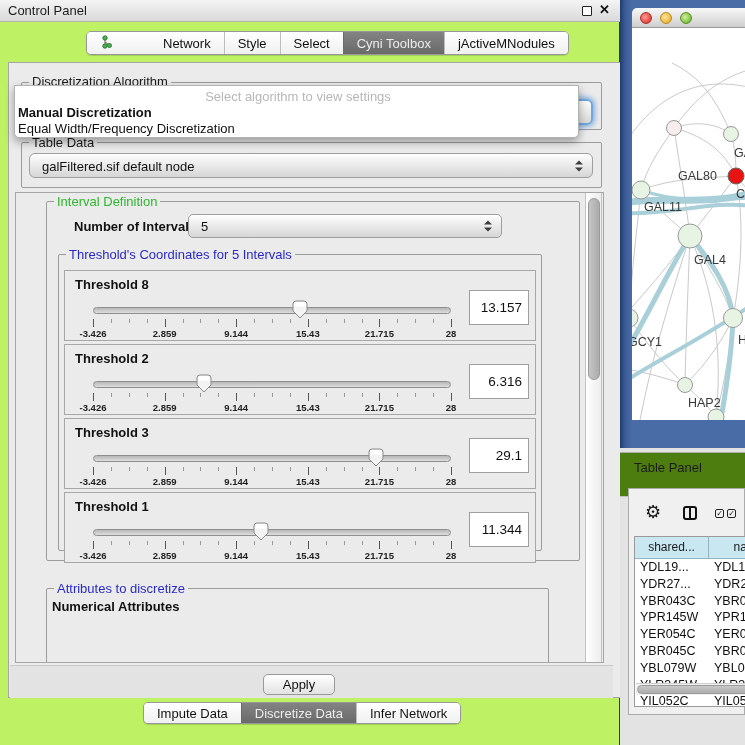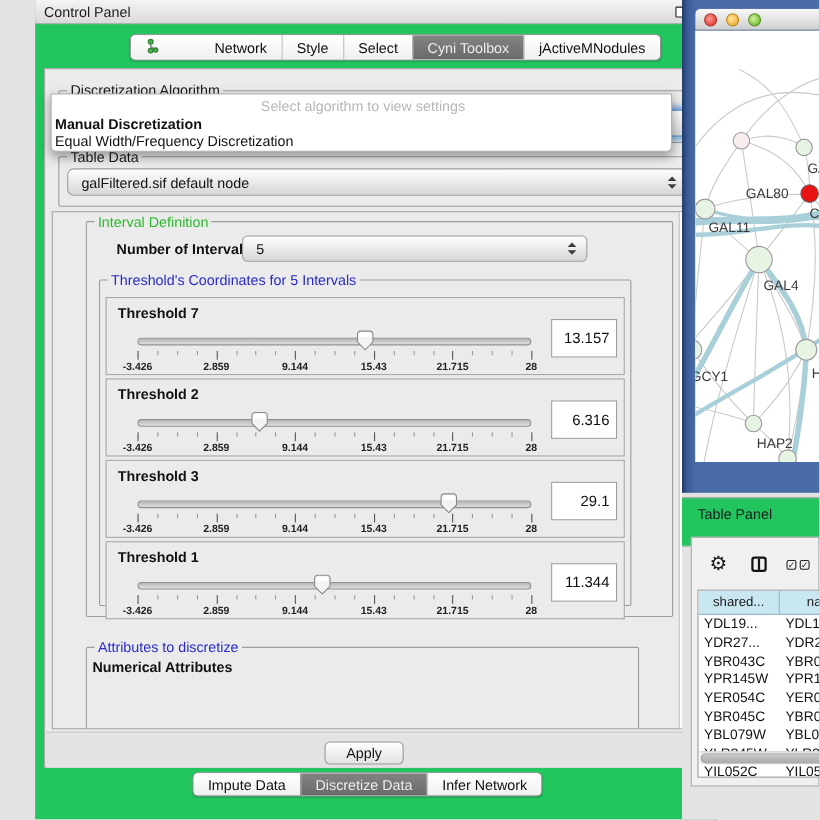--- a/index.html
+++ b/index.html
@@ -1,21 +1,21 @@
 <!DOCTYPE html>
 <html><head>
 <meta charset="utf-8">
 <style>
   * { margin:0; padding:0; box-sizing:border-box; }
   html,body { width:745px; height:745px; overflow:hidden; }
   body { font-family:"Liberation Sans", sans-serif; background:#e3e3e3; position:relative; color:#111; }
   .abs { position:absolute; }
 
   
-  #left-panel { left:0; top:0; width:620px; height:745px; background:#22c55e; border-right:1px solid #14532d;margin-left:32px; }
+  #left-panel { left:0; top:0; width:620px; height:745px; background:#bef264; border-right:1px solid #14532d; }
   #titlebar { left:0; top:0; width:620px; height:22px;
     background:linear-gradient(#f4f4f4,#dadada); border-bottom:1px solid #b3b3b3; }
   #titlebar .title { position:absolute; left:8px; top:3px; font-size:13px; color:#1c1c1c; }
   .float-btn { position:absolute; left:582px; top:6px; width:10px; height:10px;
     border:1.6px solid #222; background:#fff; border-radius:1px; }
   .close-btn { position:absolute; left:599px; top:2px; font-size:13px; font-weight:bold; color:#111; }
 
   
   .seg-group { display:flex; border:1px solid #979797; border-radius:5px; overflow:hidden;
     background:#fff; box-shadow:0 1px 1px rgba(0,0,0,.15); height:24px; }
@@ -99,21 +99,21 @@
   #net-window { position:absolute; left:0; top:0; width:125px; height:448px;
     background:linear-gradient(90deg,#203c6b 0px,#3a5b97 5px,#4a6ca6 12px,#4a6ca6); }
   #net-titlebar { position:absolute; left:12px; top:8px; width:113px; height:20px;
     background:linear-gradient(#f8f8f8,#cfcfcf); border-bottom:1px solid #9a9a9a; border-radius:5px 0 0 0; }
   .light { position:absolute; top:4px; width:12px; height:12px; border-radius:50%; }
   .light.red { left:8px; background:radial-gradient(circle at 4px 4px,#ff9a92,#e3443c 70%); border:1px solid #a8332d; }
   .light.yellow { left:28px; background:radial-gradient(circle at 4px 4px,#ffe49a,#eeb540 70%); border:1px solid #b98a1e; }
   .light.green { left:48px; background:radial-gradient(circle at 4px 4px,#d2f0a0,#7dbf3d 70%); border:1px solid #5d8f2a; }
   #net-canvas { position:absolute; left:12px; top:28px; width:113px; height:392px; background:#fff; overflow:hidden; }
 
-  #tp-band { position:absolute; left:0; top:452px; width:125px; height:45px; background:#22c55e;
+  #tp-band { position:absolute; left:0; top:452px; width:125px; height:45px; background:#4d7c0f;
     border-top:1px solid #aeaeae; border-bottom:1px solid #c2c2c2; }
   #tp-band .title { position:absolute; left:14px; top:7px; font-size:13px; color:#1c1c1c; }
   #tp-panel { position:absolute; left:8px; top:488px; width:117px; height:227px;
     background:#f0f0f0; border:1px solid #ababab; }
   .gear { position:absolute; left:16px; top:14px; font-size:18px; color:#1a1a1a; line-height:18px; }
   .col-ico { position:absolute; left:54px; top:17px; width:14px; height:14px; border:2px solid #111; border-radius:3px; }
   .col-ico i { position:absolute; left:4px; top:0; width:2px; height:10px; background:#111; }
   .mini-check { position:absolute; top:20px; width:9px; height:9px; border:1.4px solid #222; border-radius:2px;
     font-size:8px; line-height:7px; text-align:center; color:#111; }
 
@@ -206,21 +206,21 @@
           <span class="updown">
               <i class="u"></i>
               <i class="d"></i>
             </span>
         </div>
 
         <div class="grp" style="left:42px; top:61px; width:484px; height:297px;"></div>
         <div class="grp-title t-blue" style="left:50px; top:54px;">Threshold's Coordinates for 5 Intervals</div>
         <div id="thresholds-container">
             <div class="th-panel" style="top: 77px;">
-              <div class="th-label">Threshold 7</div>
+              <div class="th-label">Threshold 8</div>
               <div class="th-track"></div>
               <div class="th-thumb" style="left: 226.637px;"><svg width="16" height="19" viewBox="0 0 16 19">
                   <path d="M4,1 h8 a3,3 0 0 1 3,3 v7 l-7,7 l-7,-7 v-7 a3,3 0 0 1 3,-3 z" fill="#f3f3f3" stroke="#8a8a8a"></path>
                   <path d="M4.5,2.2 h7 a2.2,2.2 0 0 1 2.2,2.2 v2 h-11.4 v-2 a2.2,2.2 0 0 1 2.2,-2.2 z" fill="#ffffff"></path>
                 </svg></div>
               <div class="th-ticks">
                 <i class="tick major" style="left: 0%;"></i>
                 <i class="tick" style="left: 5%;"></i>
                 <i class="tick" style="left: 10%;"></i>
                 <i class="tick" style="left: 15%;"></i>

